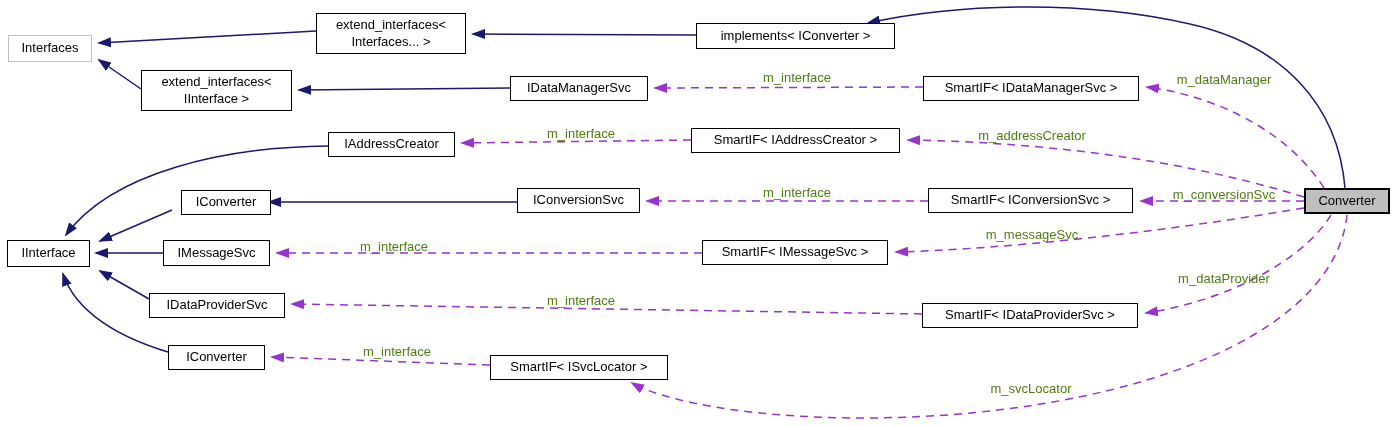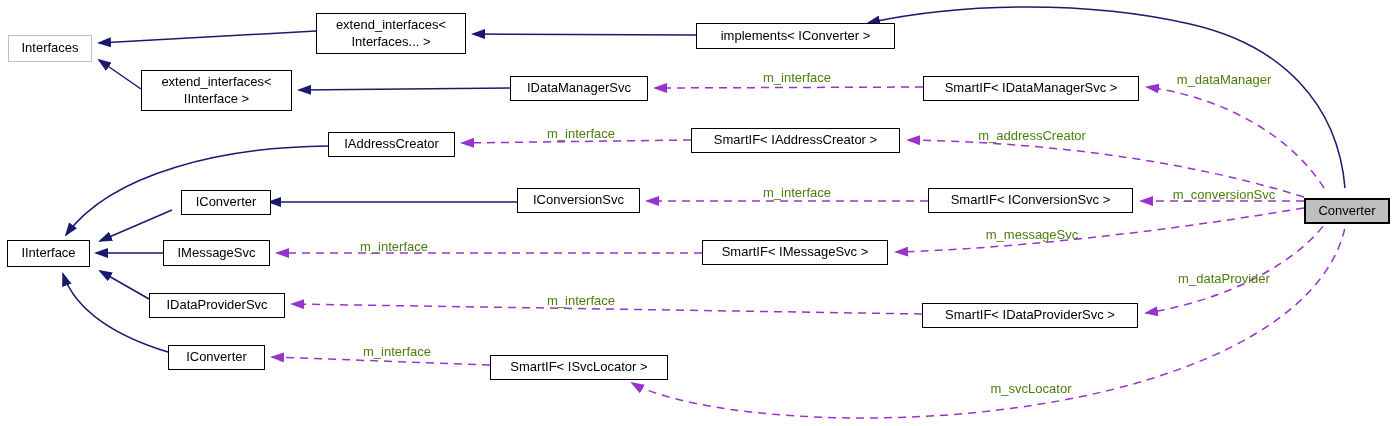--- a/index.html
+++ b/index.html
@@ -18,21 +18,21 @@
     background:#ffffff;
     color:#000000;
     display:flex; align-items:center; justify-content:center;
     text-align:center;
     font-size:13px;
     line-height:1.25;
     white-space:pre-line;
     cursor:pointer;
   }
   .node.external { border-color:#c0c0c0; }
-  .node.focus { background:#bfbfbf; border-width:2px;margin-top:10px; }
+  .node.focus { background:#bfbfbf; border-width:2px; }
   .edge-label {
     position:absolute;
     transform:translate(-50%,-50%);
     font-size:13px;
     color:#4d7c0f;
     white-space:nowrap;
   }
 </style>
 </head>
 <body>

